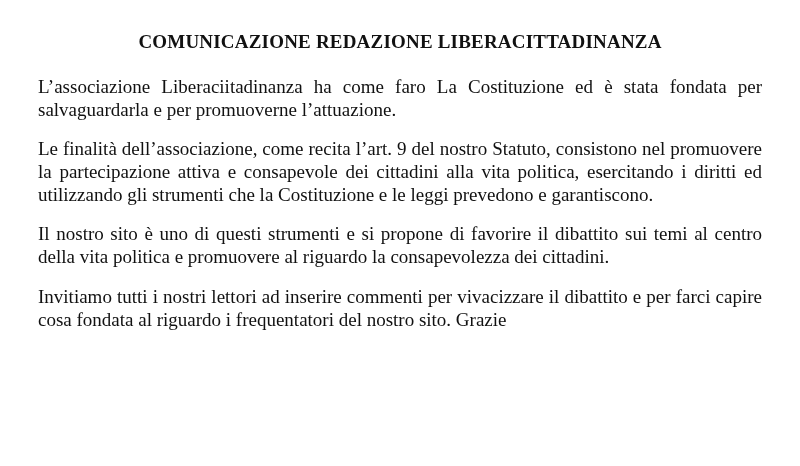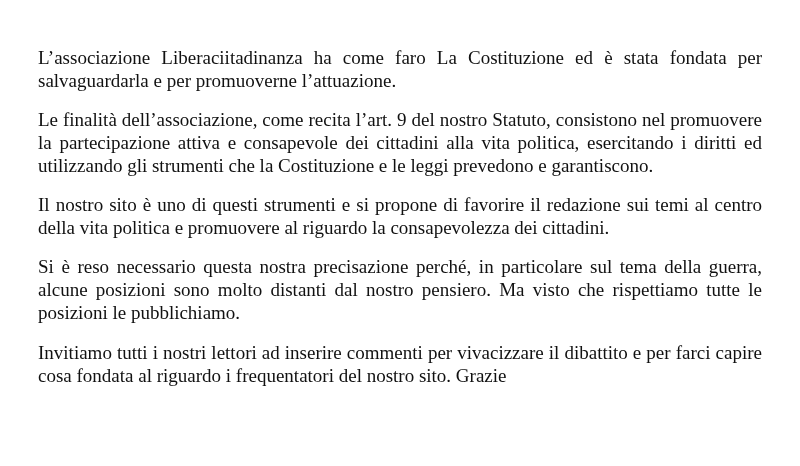--- a/index.html
+++ b/index.html
@@ -36,21 +36,21 @@
     margin: 16px;
   }
   .doc-body p.gap-before {
     margin-top: 17px;
   }
 </style>
 </head>
 <body>
 
 <div class="page">
+  <h1 class="doc-title">COMUNICAZIONE REDAZIONE LIBERACITTADINANZA</h1>
 
   <div class="doc-body">
     <p>L’associazione Liberaciitadinanza ha come faro La Costituzione ed è stata fondata per salvaguardarla e per promuoverne l’attuazione.</p>
     <p>Le finalità dell’associazione, come recita l’art. 9 del nostro Statuto, consistono nel promuovere la partecipazione attiva e consapevole dei cittadini alla vita politica, esercitando i diritti ed utilizzando gli strumenti che la Costituzione e le leggi prevedono e garantiscono.</p>
-    <p>Il nostro sito è uno di questi strumenti e si propone di favorire il redazione sui temi al centro della  vita politica e promuovere al riguardo la consapevolezza dei cittadini.</p>
-    <p>Si è reso necessario questa nostra precisazione perché, in particolare sul tema della guerra, alcune posizioni sono  molto distanti dal nostro pensiero. Ma visto che rispettiamo tutte le posizioni le pubblichiamo.</p>
+    <p>Il nostro sito è uno di questi strumenti e si propone di favorire il dibattito sui temi al centro della  vita politica e promuovere al riguardo la consapevolezza dei cittadini.</p>
     <p class="gap-before">Invitiamo tutti i nostri lettori ad inserire commenti per vivacizzare il dibattito e per farci capire cosa fondata al riguardo i frequentatori del nostro sito. Grazie</p>
   </div>
 </div>
 
 </body></html>

